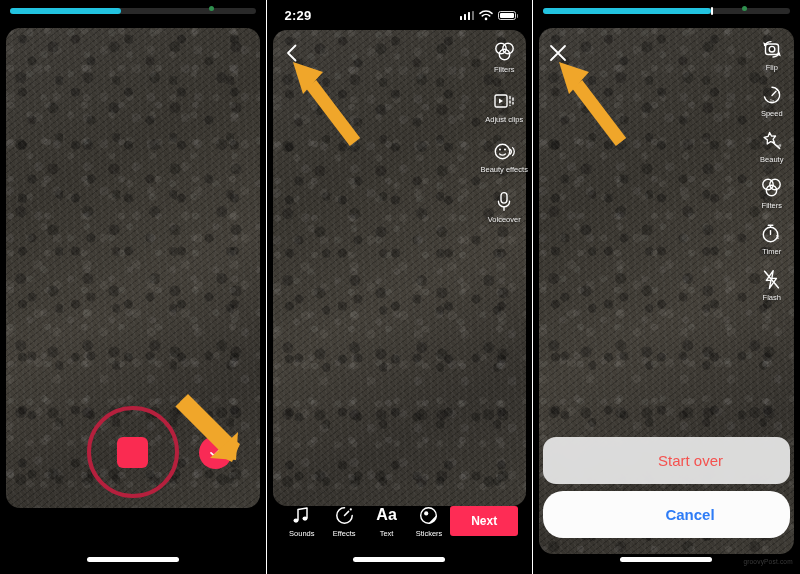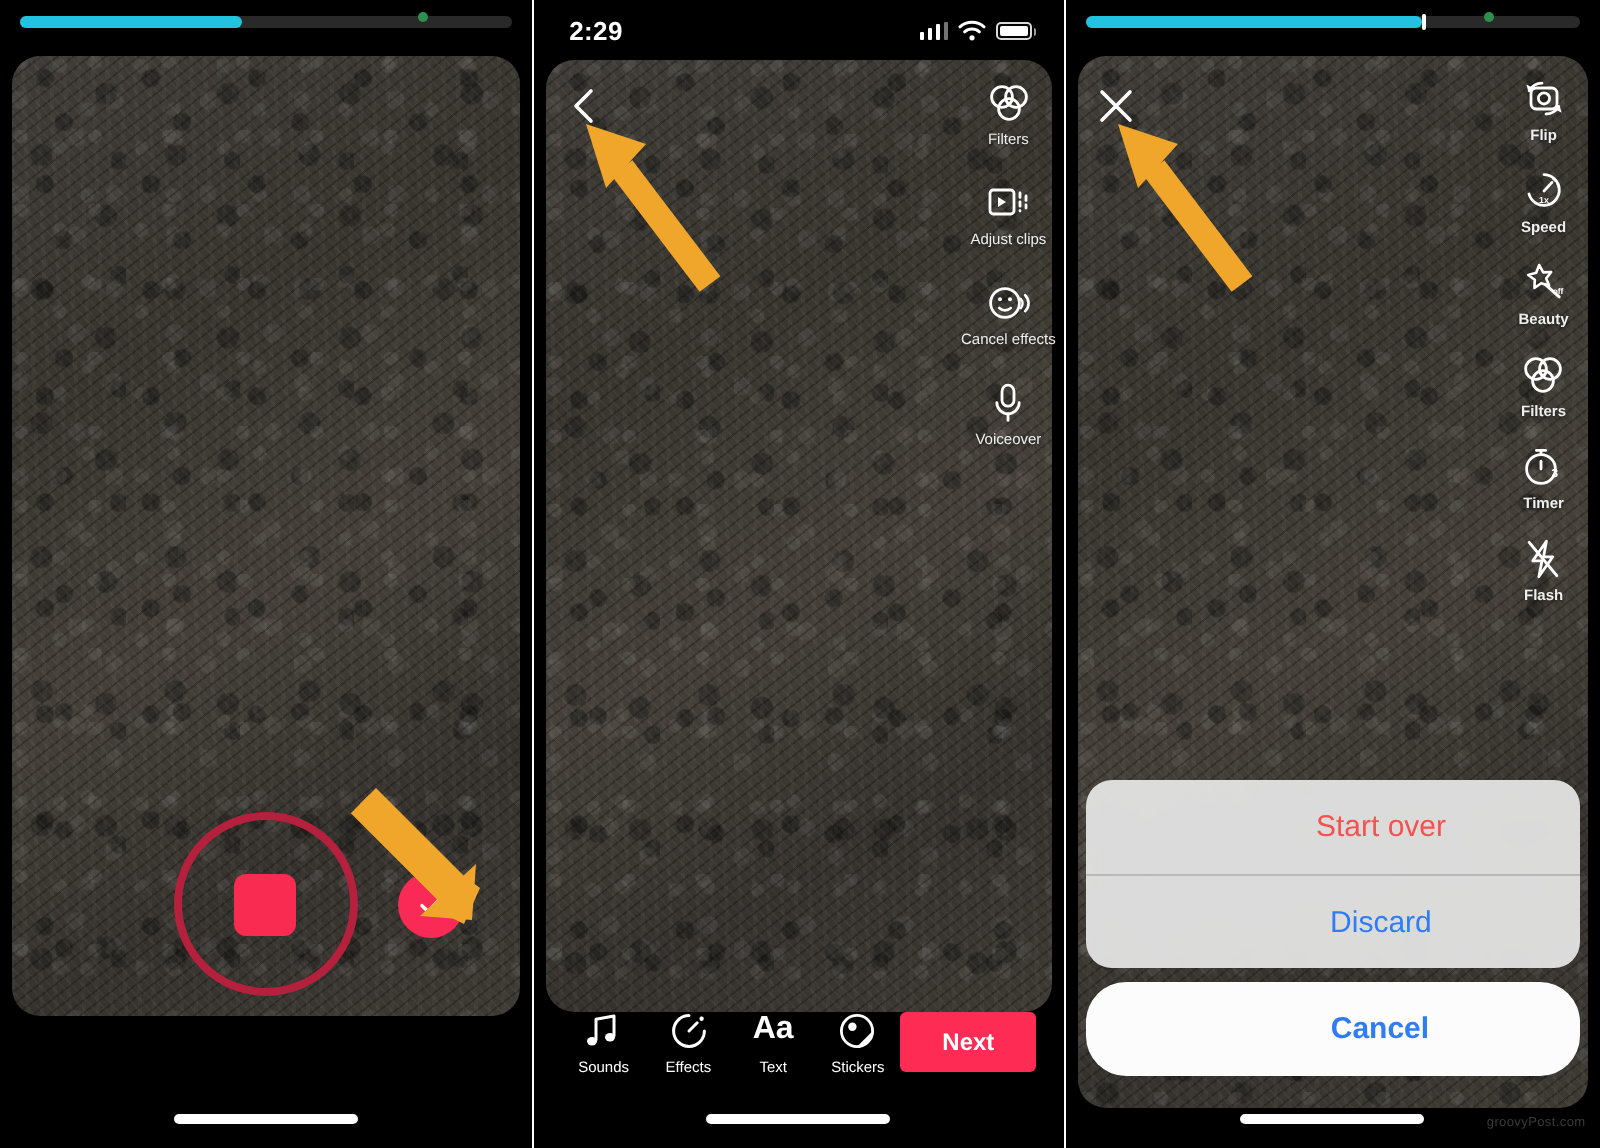--- a/index.html
+++ b/index.html
@@ -128,21 +128,21 @@
     z-index: 7; white-space: nowrap;
   }
 
   
   .rail {
     position: absolute; right: 4px;
     display: flex; flex-direction: column; align-items: flex-end;
     z-index: 7;
   }
   .p2 .rail { top: 40px; gap: 16px; }
-  .p3 .rail { top: 38px; gap: 12px; font-weight: bold; }
+  .p3 .rail { top: 38px; gap: 12px; }
   .rail-item {
     width: 48px;
     display: flex; flex-direction: column; align-items: center;
     color: #ffffff; cursor: pointer;
   }
   .rail-ico { height: 22px; display: flex; align-items: center; justify-content: center; }
   .rail-lbl {
     margin-top: 3px; font-size: 7.5px; line-height: 9px;
     text-align: center; color: rgba(255,255,255,.92);
     text-shadow: 0 1px 2px rgba(0,0,0,.6);
@@ -338,21 +338,21 @@
           <span class="rail-ico">
             <svg width="22" height="19" viewBox="0 0 22 19">
               <circle cx="9.5" cy="9.5" r="7.2" fill="none" stroke="#fff" stroke-width="1.4"></circle>
               <circle cx="7" cy="7.6" r="1" fill="#fff"></circle>
               <circle cx="12" cy="7.6" r="1" fill="#fff"></circle>
               <path d="M6.6 12 Q9.5 14.4 12.4 12" fill="none" stroke="#fff" stroke-width="1.3" stroke-linecap="round"></path>
               <path d="M17.4 7.5 A3.4 3.4 0 0 1 17.4 12" fill="none" stroke="#fff" stroke-width="1.3" stroke-linecap="round"></path>
               <path d="M19.6 5.6 A5.6 5.6 0 0 1 19.6 13.6" fill="none" stroke="#fff" stroke-width="1.3" stroke-linecap="round"></path>
             </svg>
           </span>
-          <span class="rail-lbl">Cancel effects</span>
+          <span class="rail-lbl">Beauty effects</span>
         </div>
 
         <div class="rail-item">
           <span class="rail-ico">
             <svg width="16" height="21" viewBox="0 0 16 21">
               <rect x="5" y="1.6" width="6" height="10.5" rx="3" fill="none" stroke="#fff" stroke-width="1.4"></rect>
               <path d="M2.4 10.3 A5.6 5.6 0 0 0 13.6 10.3" fill="none" stroke="#fff" stroke-width="1.4" stroke-linecap="round"></path>
               <path d="M8 16 L8 19.2" stroke="#fff" stroke-width="1.4" stroke-linecap="round"></path>
             </svg>
           </span>
@@ -497,21 +497,20 @@
             </svg>
           </span>
           <span class="rail-lbl">Flash</span>
         </div>
       </div>
     </div>
 
     <div class="action-sheet">
       <div class="sheet-group">
         <div class="sheet-row destructive">Start over</div>
-        <div class="sheet-row normal">Discard</div>
       </div>
       <div class="sheet-cancel">Cancel</div>
     </div>
 
     <div class="home-ind"></div>
     <div class="watermark">groovyPost.com</div>
 
     <svg class="arrow" style="left:14px; top:50px" width="84" height="96">
       <path d="M74 92 L30 34" stroke="#F0A62A" stroke-width="13" stroke-linecap="butt" fill="none"></path>
       <path d="M12 12 L42 22 L22 44 Z" fill="#F0A62A"></path>

